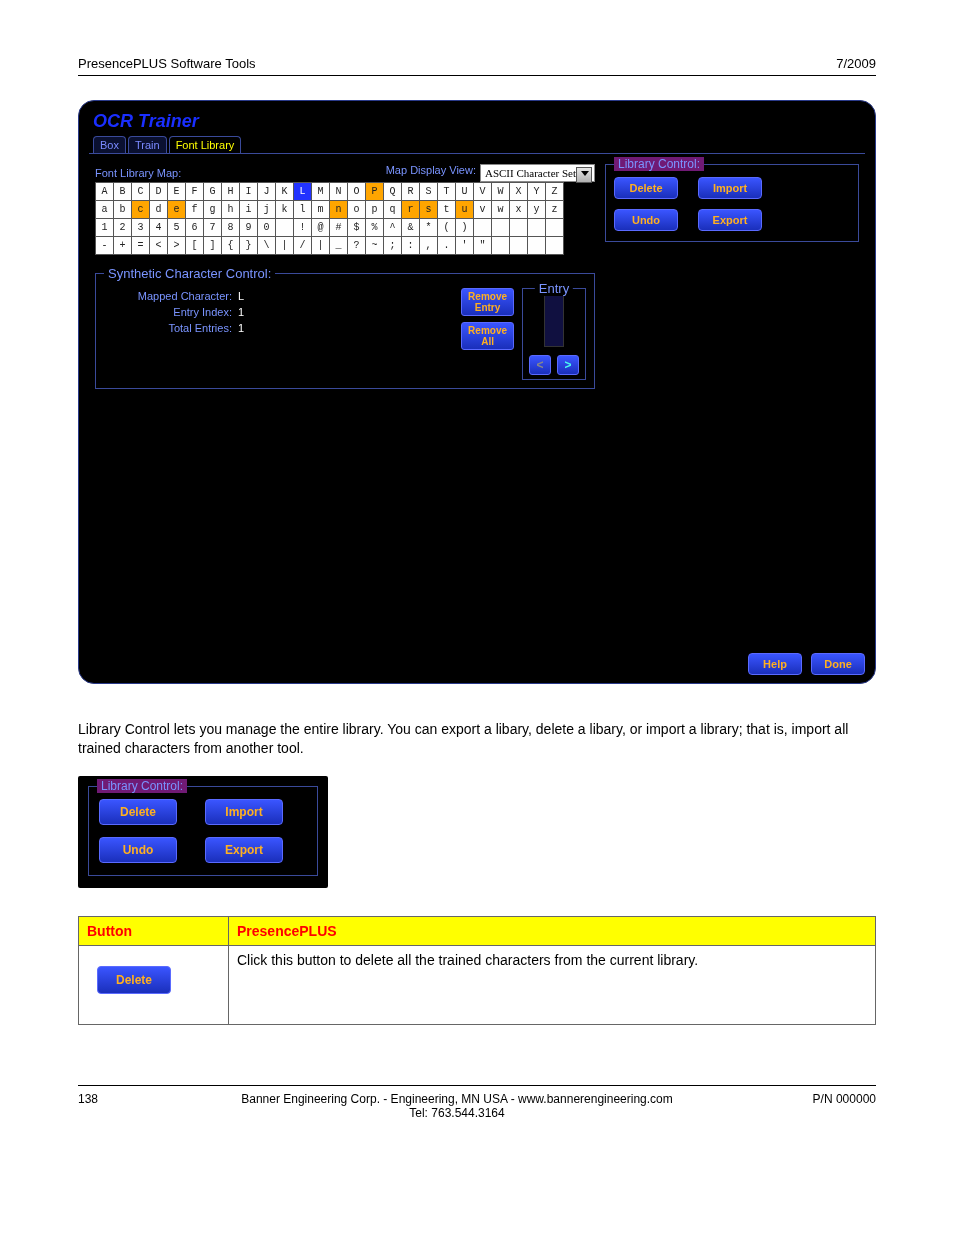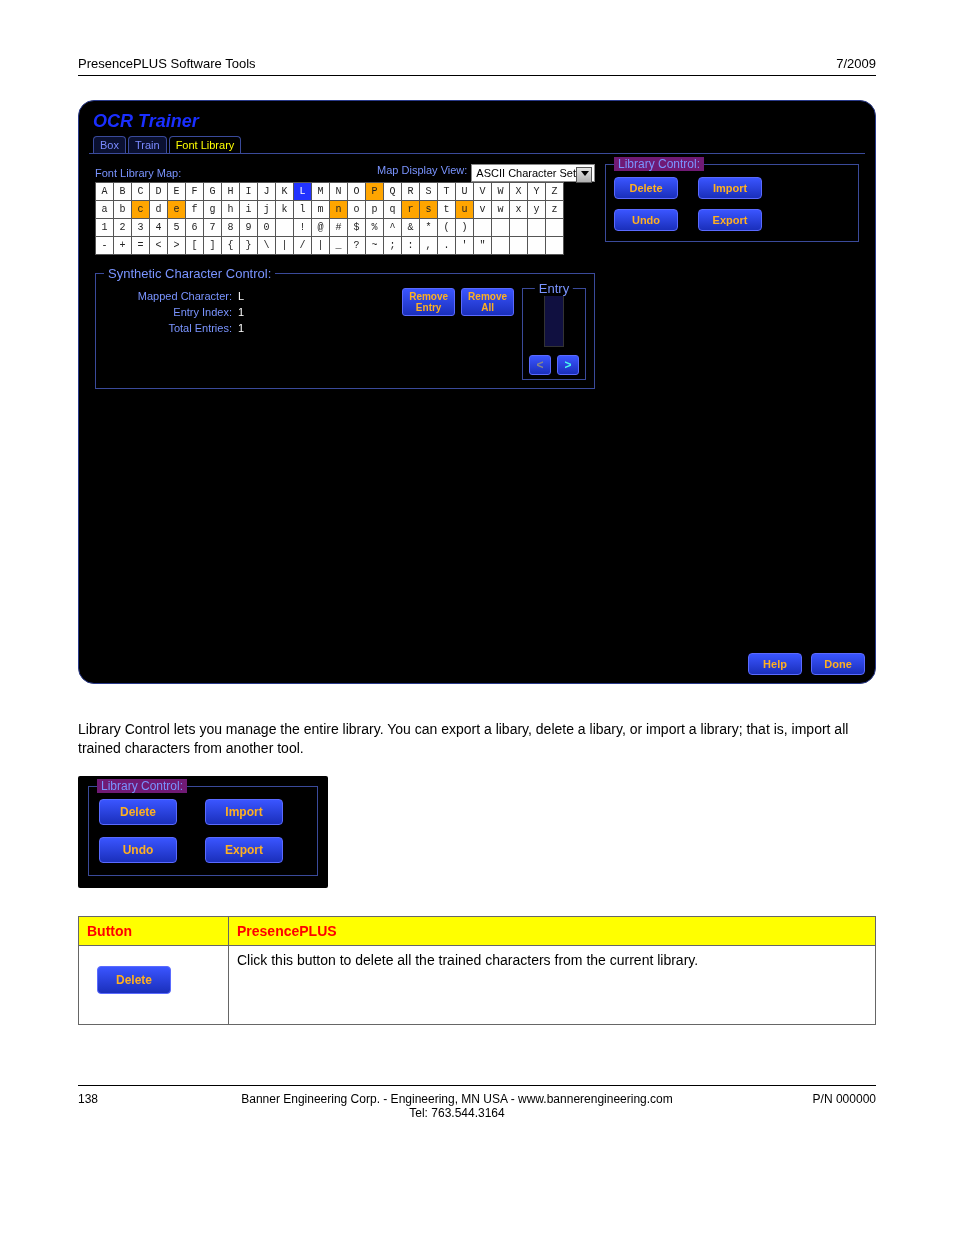--- a/index.html
+++ b/index.html
@@ -14,36 +14,36 @@
   .tabs { display: flex; gap: 2px; padding-left: 4px; }
   .tab { padding: 2px 6px; font-size: 11px; color: #7a8aff; border: 1px solid #3a4a9a; border-bottom: none; border-radius: 4px 4px 0 0; background:#0a1030;}
   .tab.active { color: #ff0; background:#000; }
   .tab-body { border-top: 1px solid #3a4a9a; padding: 10px 6px 6px 6px; min-height: 520px; display: flex; gap: 10px; }
   .left-col { flex: 0 0 500px; }
   .right-col { flex: 1; }
 
   .flm-row { display:flex; justify-content: space-between; align-items:center; }
   .flm-label { color:#7a94ff; font-size: 11px; }
   .mdv-wrap { display:flex; gap:4px; }
-  .mdv-select { background:#fff; border:1px solid #888; font-size:11px; height:18px; display:flex; align-items:center; padding: 0 18px 0 4px; position:relative; color:#000;}
+  .mdv-select { background:#fff; border:1px solid #888; font-size:11px; height:18px; display:flex; align-items:center; padding: 0 18px 0 4px; position:relative; color:#000;font-family:Liberation Serif, serif;}
   .mdv-select::after { content:''; position:absolute; right:2px; top:2px; width:14px; height:14px; background:linear-gradient(#e8e8e8,#b0b0b0); border:1px solid #555;}
   .mdv-select .arrow { position:absolute; right:5px; top:6px; width:0;height:0;border-left:4px solid transparent;border-right:4px solid transparent;border-top:5px solid #000; z-index:1;}
 
   .grid { display:grid; grid-template-columns: repeat(26, 18px); grid-auto-rows: 18px; border-top:1px solid #555; border-left:1px solid #555; background:#fff; width: fit-content;}
   .cell { border-right:1px solid #555; border-bottom:1px solid #555; font-size:10px; display:flex; align-items:center; justify-content:center; color:#222; font-family: "Courier New", monospace; background:#fefefe;}
   .cell.sel { background:#2233ff; color:#fff; }
   .cell.orange { background:#ffa500; }
   .cell.empty { background:#fefefe; }
 
   .fieldset { border:1px solid #3a4a9a; position:relative; padding: 14px 8px 8px 8px; margin-top: 18px;}
   .legend { position:absolute; top:-8px; left:8px; background:#000; color:#7a94ff; font-size:13px; padding:0 4px; }
   .scc-row { display:flex; }
   .scc-labels { text-align:right; color:#7a94ff; font-size:11px; line-height:16px; width: 128px;}
   .scc-vals { color:#fff; font-size:11px; line-height:16px; padding-left:6px;}
-  .scc-btns { margin-left:auto; display:flex; flex-direction:row; gap:6px; align-items:flex-start;}
+  .scc-btns { margin-left:auto; display:flex; flex-direction:column; gap:6px; align-items:flex-start;}
   .small-btn { background:linear-gradient(#3a55ff,#1a2fbb); border:1px solid #5a6aff; color:#ffb020; font-size:10px; padding:2px 6px; border-radius:3px; text-align:center; min-width:50px; font-weight:bold; line-height:11px;}
   .entry-box { margin-left:8px; border:1px solid #3a4a9a; padding:6px 6px 4px 6px; display:flex; flex-direction:column; align-items:center; gap:6px; position:relative;}
   .entry-box .legend { left:50%; transform:translateX(-50%); }
   .entry-preview { width:20px; height:52px; background:#101040; border:1px solid #333;}
   .nav-btns { display:flex; gap:6px; margin-top:2px;}
   .nav-btn { width:22px; height:20px; background:linear-gradient(#3a55ff,#1a2fbb); border:1px solid #5a6aff; border-radius:3px; display:flex; align-items:center; justify-content:center; color:#4afaf0; font-weight:bold; font-size:12px;}
   .nav-btn.dis { color:#888; }
 
   .lib-fieldset { border:1px solid #3a4a9a; padding: 12px 8px 10px 8px; position:relative; }
   .lib-legend { position:absolute; top:-8px; left:8px; background:#701a75; color:#7a94ff; font-size:12px; padding:0 4px;}

